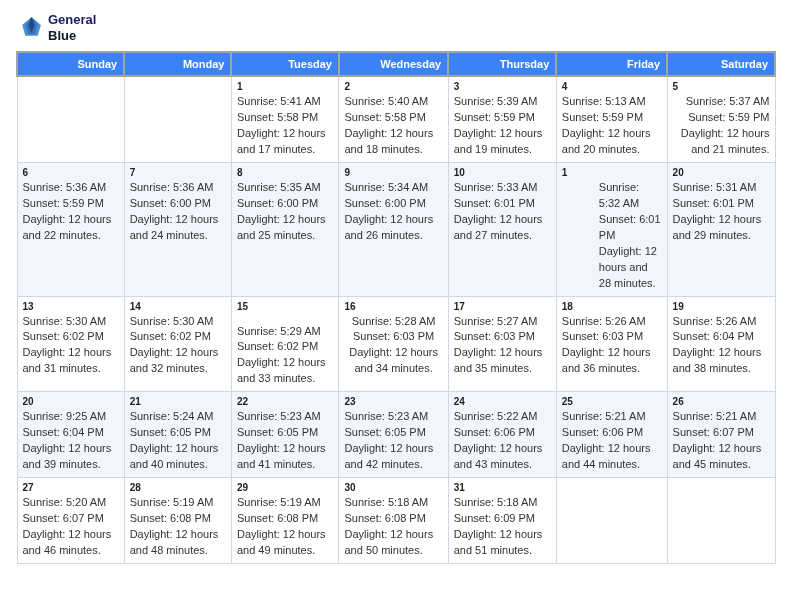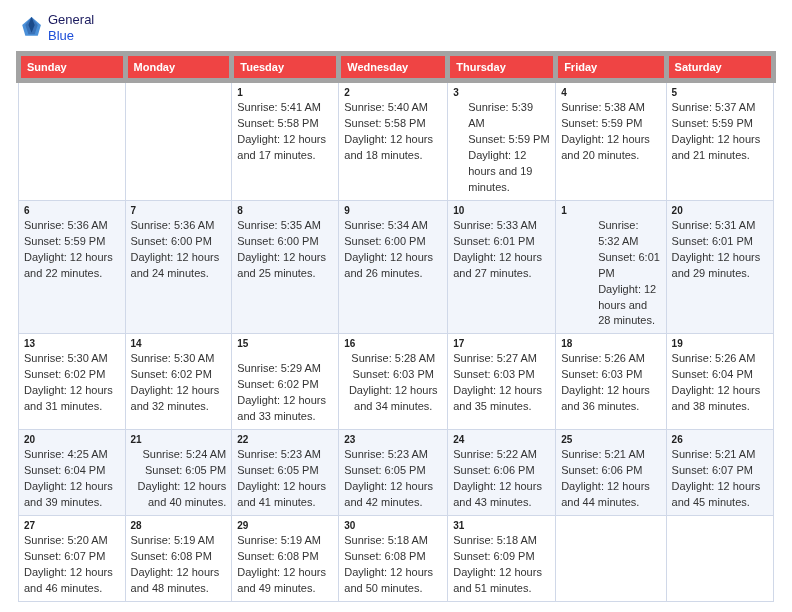--- a/index.html
+++ b/index.html
@@ -21,26 +21,26 @@
       align-items: flex-start;
       margin-bottom: 8px;
     }
     .logo {
       display: flex;
       align-items: center;
       gap: 4px;
     }
     .logo-text {
       font-size: 13px;
-      font-weight: normal;
+      font-weight: bold;
       color: #1a1a5e;
       line-height: 1.2;
     }
     .logo-text span {
-      color: #1d4ed8;
+      color: #0f172a;
     }
     .logo-icon {
       width: 28px;
       height: 28px;
     }
     .title-block {
       text-align: right;
     }
     .month-title {
       font-size: 28px;
@@ -51,27 +51,27 @@
     .location {
       font-size: 13px;
       color: #444;
     }
     .calendar {
       width: 100%;
       border-collapse: collapse;
       font-size: 9.5px;
     }
     .calendar th {
-      background: #ef4444;
+      background: #3b82f6;
       color: #fff;
-      text-align: left;
+      text-align: right;
       padding: 5px 6px;
       font-size: 11px;
       font-weight: bold;
-      border: 5px solid #a3a3a3;
+      border: 2px solid #a3a3a3;
     }
     .calendar td {
       vertical-align: top;
       padding: 4px 5px;
       border: 1px solid #d0d8e8;
       width: 113px;
       min-height: 70px;
       background: #fff;
     }
     .calendar tr:nth-child(even) td {
@@ -140,33 +140,33 @@
 Daylight: 12 hours and 17 minutes.</div>
           </td>
           <td>
             <span class="day-num">2</span>
             <div class="day-info" style="white-space: pre-wrap;">Sunrise: 5:40 AM
 Sunset: 5:58 PM
 Daylight: 12 hours and 18 minutes.</div>
           </td>
           <td>
             <span class="day-num">3</span>
-            <div class="day-info" style="white-space: pre-wrap; margin-left: 15px;">Sunrise: 5:39 AM
+            <div class="day-info" style="white-space: pre-wrap;">Sunrise: 5:39 AM
 Sunset: 5:59 PM
 Daylight: 12 hours and 19 minutes.</div>
           </td>
           <td>
             <span class="day-num">4</span>
-            <div class="day-info" style="white-space: pre-wrap;">Sunrise: 5:38 AM
+            <div class="day-info" style="white-space: pre-wrap;">Sunrise: 5:13 AM
 Sunset: 5:59 PM
 Daylight: 12 hours and 20 minutes.</div>
           </td>
           <td>
             <span class="day-num">5</span>
-            <div class="day-info" style="white-space: pre-wrap;">Sunrise: 5:37 AM
+            <div class="day-info" style="white-space: pre-wrap; text-align: right;">Sunrise: 5:37 AM
 Sunset: 5:59 PM
 Daylight: 12 hours and 21 minutes.</div>
           </td>
         </tr>
         <tr class="row-even">
           <td>
             <span class="day-num">6</span>
             <div class="day-info" style="white-space: pre-wrap;">Sunrise: 5:36 AM
 Sunset: 5:59 PM
 Daylight: 12 hours and 22 minutes.</div>
@@ -248,27 +248,27 @@
           <td>
             <span class="day-num">19</span>
             <div class="day-info" style="white-space: pre-wrap;">Sunrise: 5:26 AM
 Sunset: 6:04 PM
 Daylight: 12 hours and 38 minutes.</div>
           </td>
         </tr>
         <tr class="row-even">
           <td>
             <span class="day-num">20</span>
-            <div class="day-info" style="white-space: pre-wrap;">Sunrise: 4:25 AM
+            <div class="day-info" style="white-space: pre-wrap;">Sunrise: 9:25 AM
 Sunset: 6:04 PM
 Daylight: 12 hours and 39 minutes.</div>
           </td>
           <td>
             <span class="day-num">21</span>
-            <div class="day-info" style="white-space: pre-wrap; text-align: right;">Sunrise: 5:24 AM
+            <div class="day-info" style="white-space: pre-wrap;">Sunrise: 5:24 AM
 Sunset: 6:05 PM
 Daylight: 12 hours and 40 minutes.</div>
           </td>
           <td>
             <span class="day-num">22</span>
             <div class="day-info" style="white-space: pre-wrap;">Sunrise: 5:23 AM
 Sunset: 6:05 PM
 Daylight: 12 hours and 41 minutes.</div>
           </td>
           <td>

